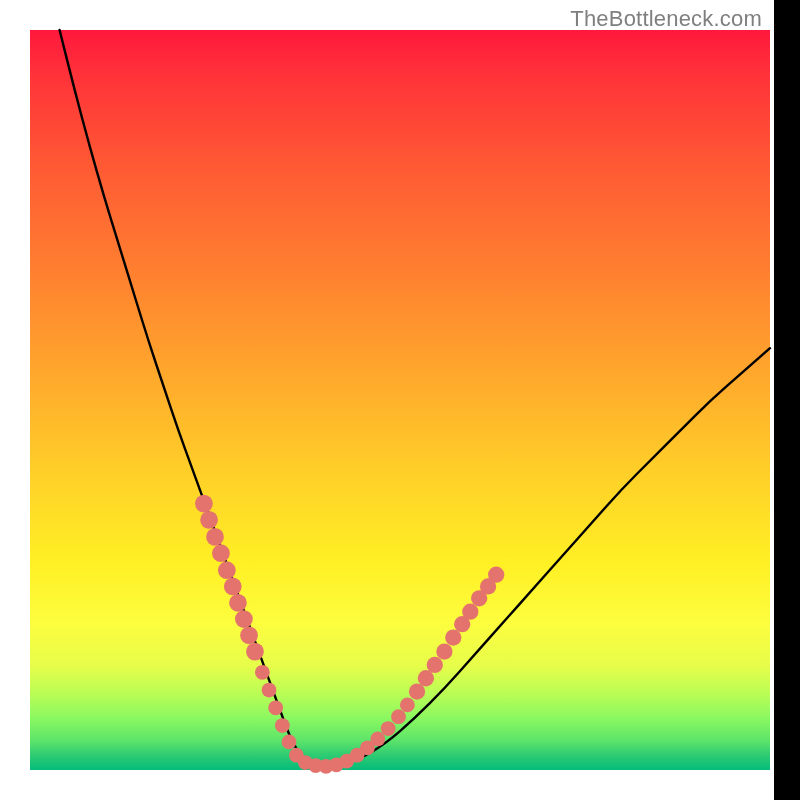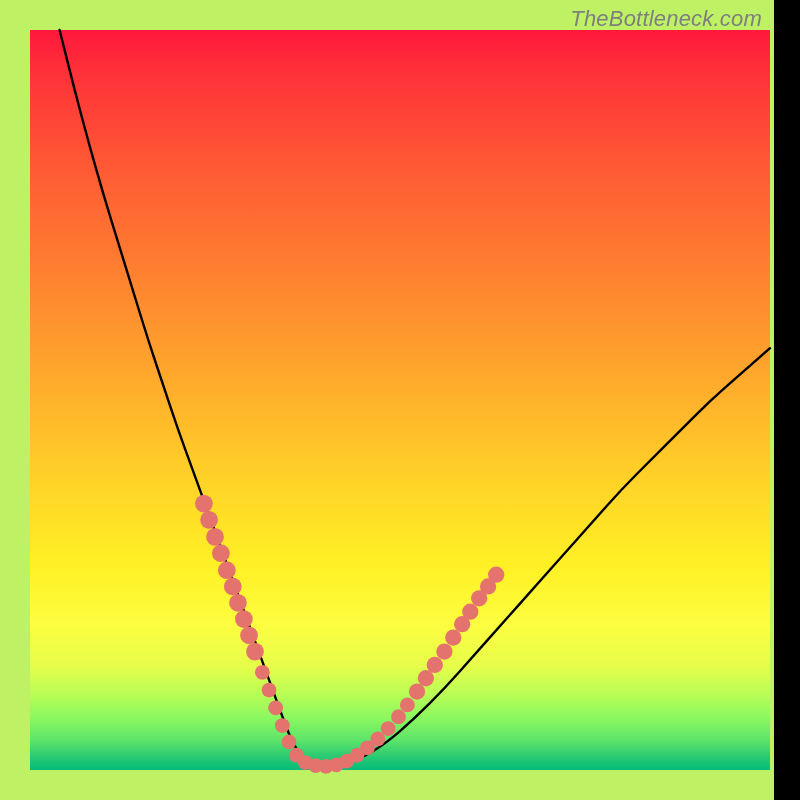--- a/index.html
+++ b/index.html
@@ -8,22 +8,21 @@
     width: 800px;
     height: 800px;
     background: #000000;
     overflow: hidden;
     font-family: Arial, Helvetica, sans-serif;
   }
   .stage {
     position: relative;
     width: 774px;
     height: 800px;
-    background: #bef264;
-    font-style: italic;
+    background: #ffffff;
   }
   .plot-area {
     position: absolute;
     left: 30px;
     top: 30px;
     width: 740px;
     height: 740px;
     
     background: linear-gradient(
       to bottom,

